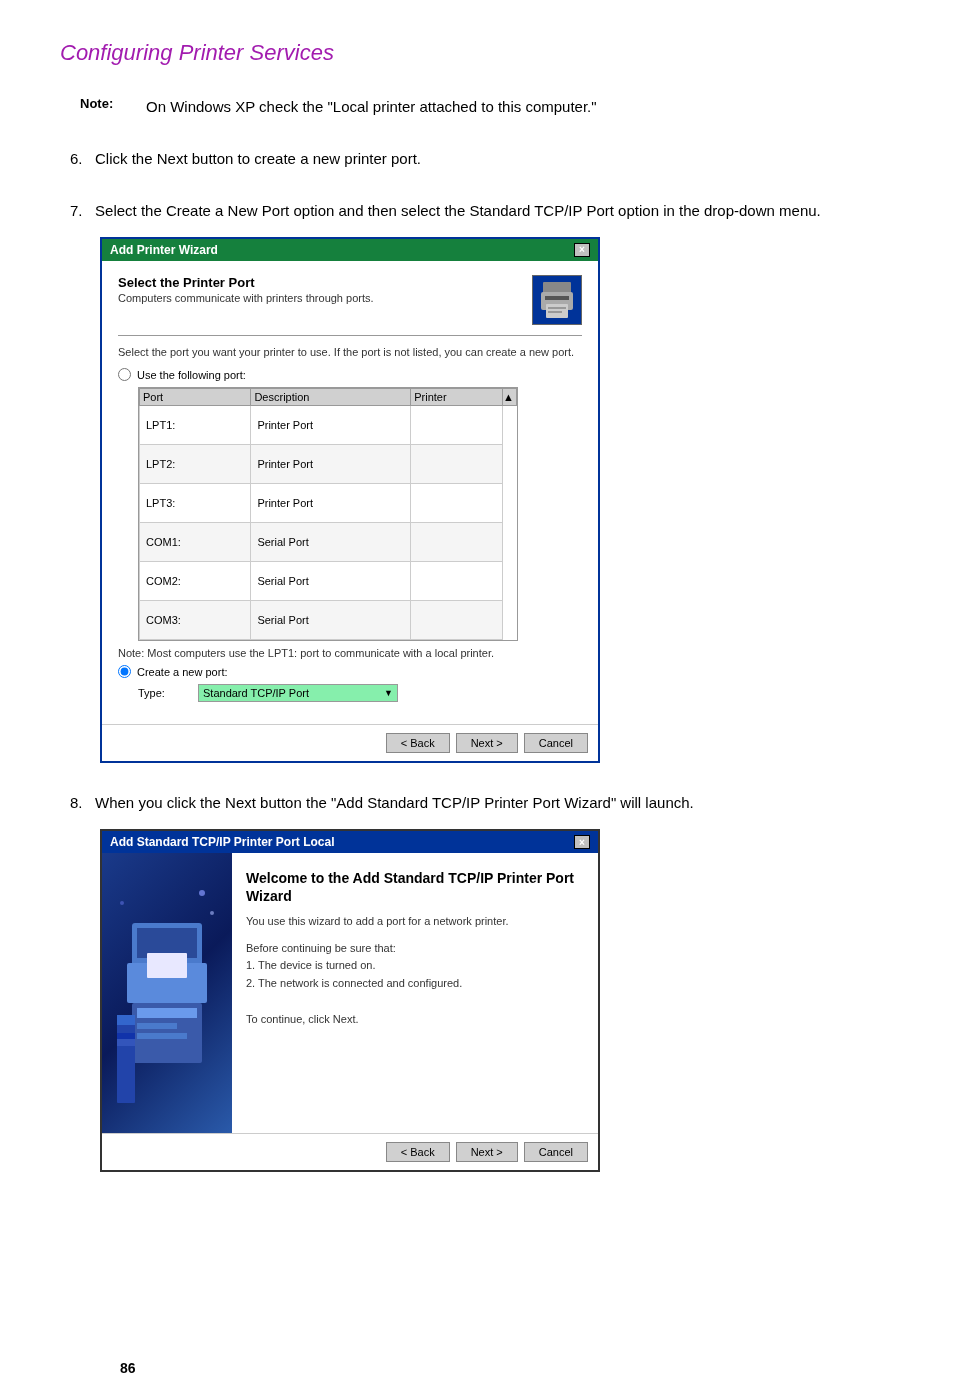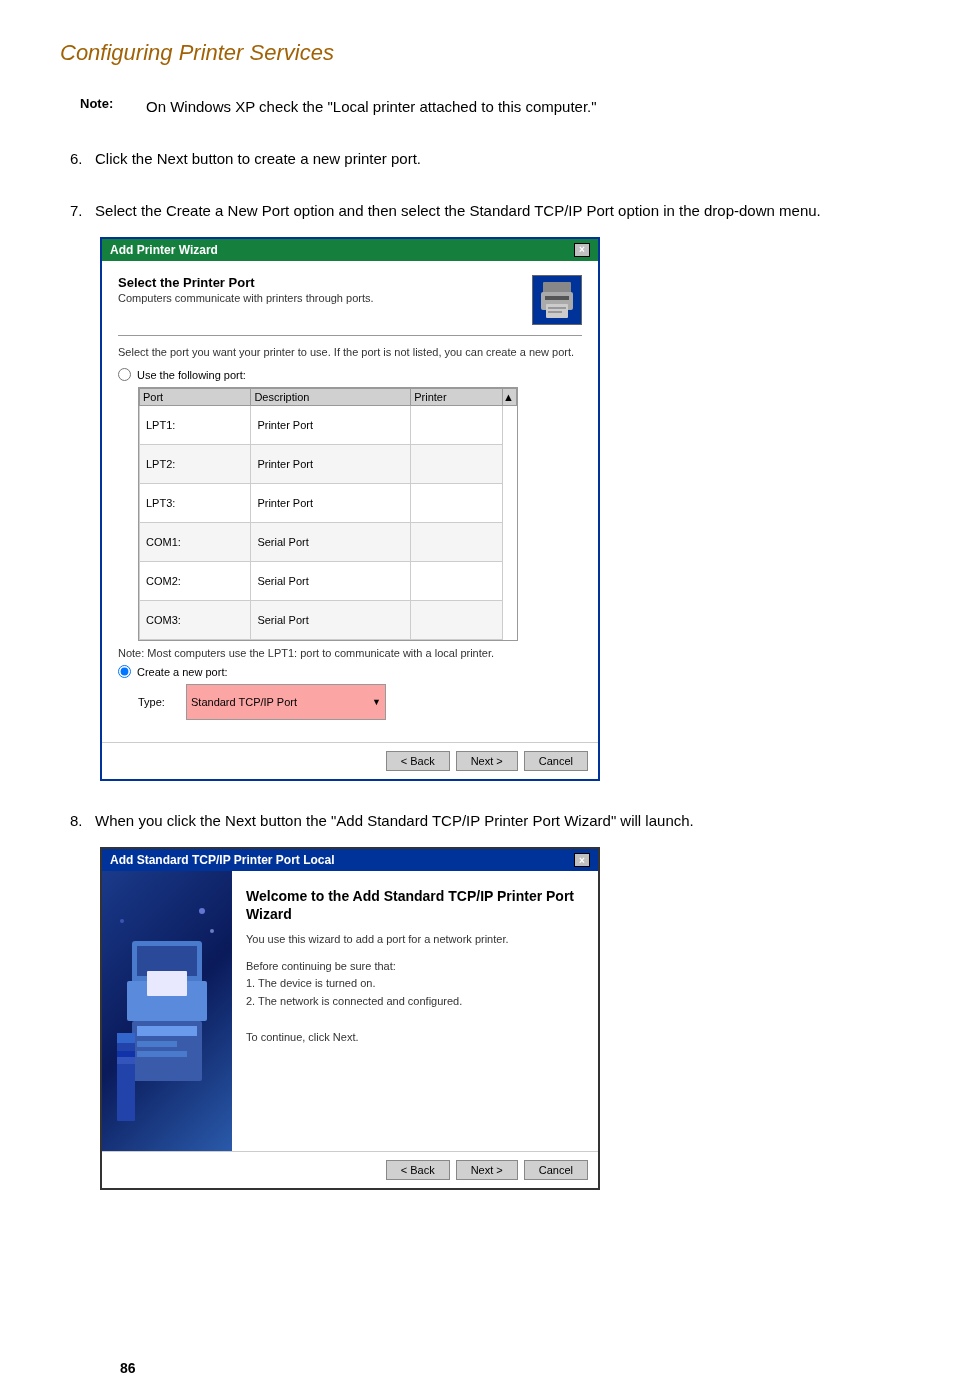--- a/index.html
+++ b/index.html
@@ -10,21 +10,21 @@
       color: #000000;
       width: 954px;
       min-height: 1388px;
       padding: 40px 60px 60px 60px;
     }
     .page-title {
       font-style: italic;
       font-size: 22px;
       font-weight: normal;
       margin-bottom: 30px;
-      color: #a16207;
+      color: #a21caf;
     }
     .note-block {
       display: flex;
       gap: 16px;
       margin-bottom: 28px;
       margin-left: 20px;
     }
     .note-label {
       font-weight: bold;
       font-size: 13px;
@@ -160,32 +160,32 @@
     .create-port-row {
       display: flex;
       align-items: center;
       gap: 6px;
       margin-bottom: 6px;
       font-size: 11px;
     }
     .type-row {
       display: flex;
       align-items: center;
-      gap: 8px;
+      gap: 20px;
       margin-left: 20px;
       margin-bottom: 8px;
       font-size: 11px;
     }
     .type-label {
       min-width: 40px;
     }
     .type-dropdown {
       border: 1px solid #999;
-      background: #fca5a5;
-      padding: 11px 4px;
+      background: #86efac;
+      padding: 2px 4px;
       font-size: 11px;
       width: 200px;
       display: flex;
       align-items: center;
       justify-content: space-between;
     }
     .dropdown-arrow {
       font-size: 9px;
     }
     .wizard-buttons {

